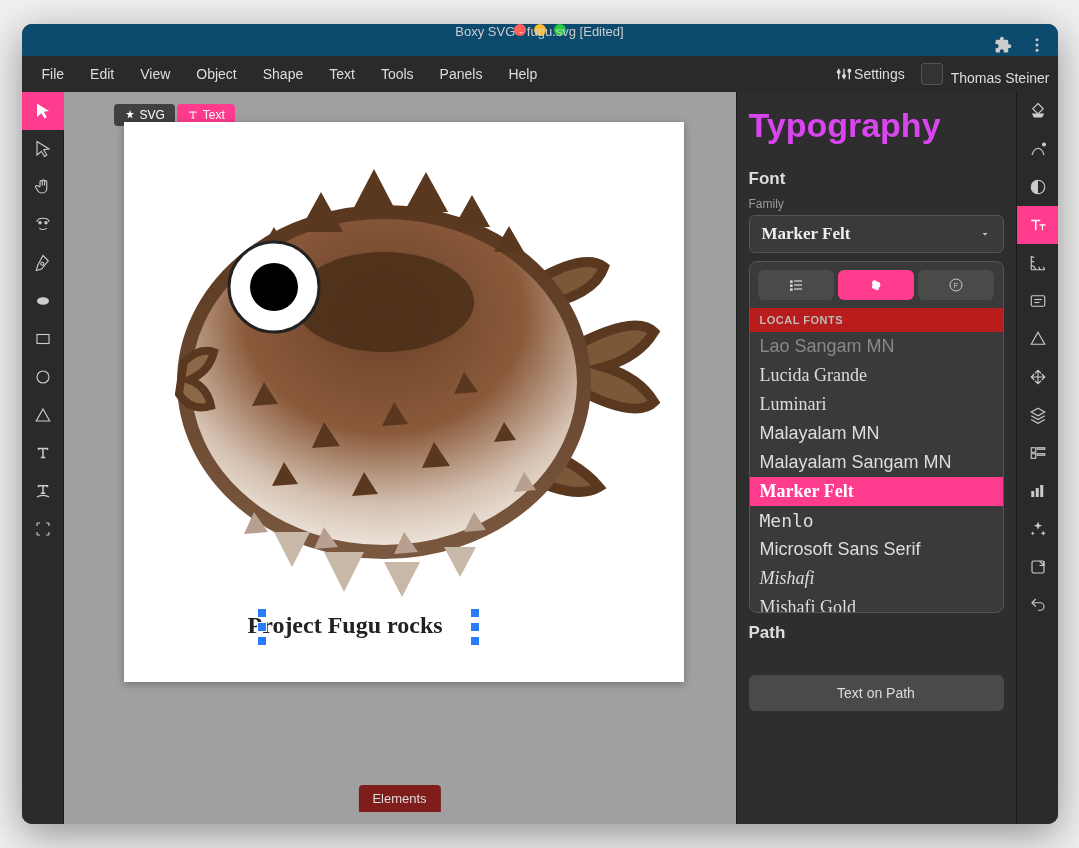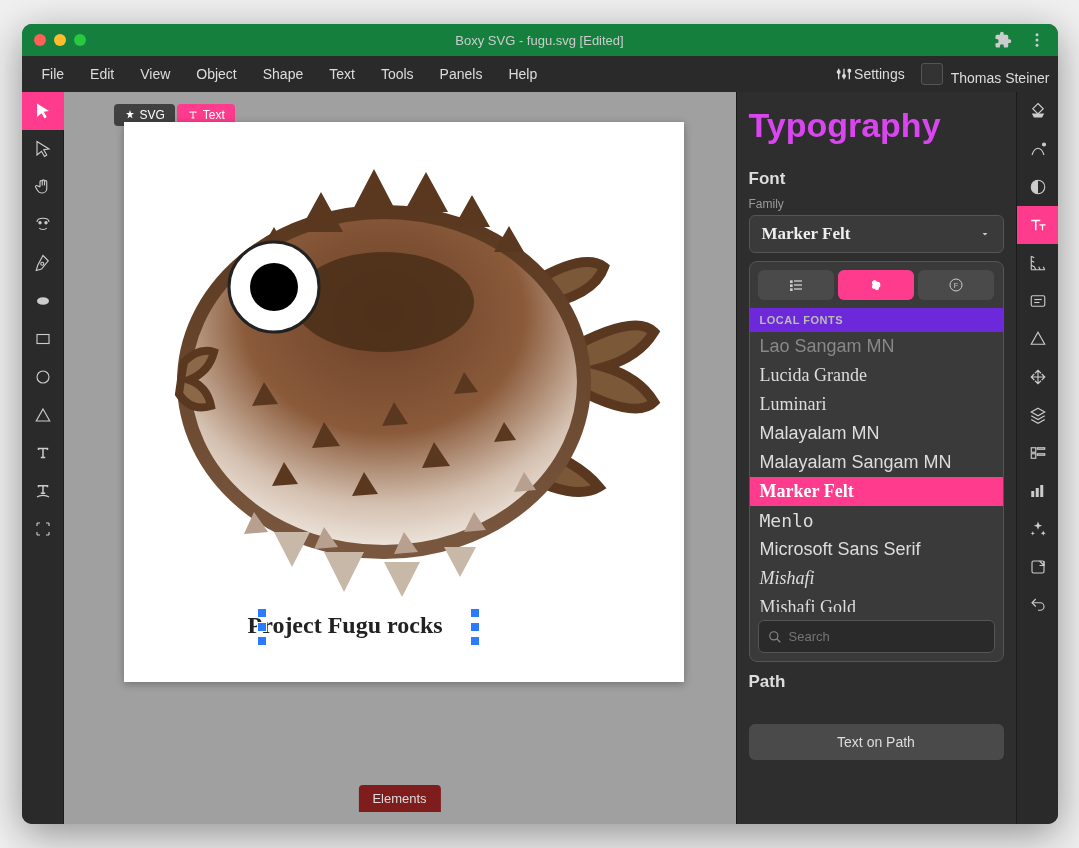--- a/index.html
+++ b/index.html
@@ -1,18 +1,18 @@
 <!DOCTYPE html>
 <html><head>
 <meta charset="utf-8">
 <style>
 * { margin: 0; padding: 0; box-sizing: border-box; font-family: -apple-system, BlinkMacSystemFont, "Segoe UI", sans-serif; }
 body { background: #f0f0f0; display: flex; align-items: center; justify-content: center; height: 100vh; }
 .window { width: 1036px; height: 800px; background: #2a2a2a; border-radius: 10px; overflow: hidden; box-shadow: 0 10px 40px rgba(0,0,0,0.4); display: flex; flex-direction: column; }
-.titlebar { height: 32px; background: #15803d; display: flex; align-items: center; padding: 0 12px; position: relative; }
+.titlebar { height: 32px; background: #0c4a6e; display: flex; align-items: center; padding: 0 12px; position: relative; flex-direction: column; }
 .traffic { display: flex; gap: 8px; }
 .tlight { width: 12px; height: 12px; border-radius: 50%; }
 .tred { background: #ff5f57; }
 .tyellow { background: #febc2e; }
 .tgreen { background: #28c840; }
 .wtitle { position: absolute; left: 50%; transform: translateX(-50%); color: #ccc; font-size: 13px; font-weight: 500; }
 .titlebar-right { margin-left: auto; display: flex; gap: 16px; color: #ccc; }
 .menubar { height: 36px; background: #2a2a2a; display: flex; align-items: center; padding: 0 8px; gap: 2px; }
 .mitem { color: #ddd; font-size: 14px; padding: 6px 12px; cursor: pointer; border-radius: 4px; }
 .mright { margin-left: auto; display: flex; align-items: center; gap: 8px; }
@@ -38,21 +38,21 @@
 .rtool.active { background: #ff3b8d; color: #fff; }
 .rpanel h1 { font-size: 34px; font-weight: 600; color: #d946ef; margin-bottom: 24px; }
 .rpanel h2 { font-size: 17px; font-weight: 600; color: #ddd; margin: 10px 0 8px; }
 .rpanel .lbl { font-size: 12px; color: #999; margin-bottom: 4px; }
 .fontselect { background: #3a3a3a; border: 1px solid #555; border-radius: 6px; padding: 8px 12px; display: flex; align-items: center; justify-content: space-between; cursor: pointer; margin-bottom: 8px; }
 .fontselect span { font-family: "Marker Felt", cursive; font-weight: bold; font-size: 17px; color: #eee; }
 .fontdrop { background: #3a3a3a; border: 1px solid #555; border-radius: 8px; overflow: hidden; }
 .fdtabs { display: flex; padding: 8px; gap: 4px; }
 .fdtab { flex: 1; height: 30px; background: #4a4a4a; border-radius: 6px; display: flex; align-items: center; justify-content: center; cursor: pointer; color: #ccc; }
 .fdtab.active { background: #ff3b8d; color: #fff; }
-.fdheader { background: #6d28d9; padding: 6px 10px; font-size: 11px; font-weight: 600; color: #bbb; letter-spacing: 0.5px; }
+.fdheader { background: #b91c1c; padding: 6px 10px; font-size: 11px; font-weight: 600; color: #bbb; letter-spacing: 0.5px; }
 .fontlist { max-height: 280px; overflow-y: auto; }
 .fontitem { padding: 4px 10px; font-size: 18px; color: #ddd; cursor: pointer; }
 .fontitem.sel { background: #ff3b8d; color: #fff; font-family: "Marker Felt", cursive; font-weight: bold; }
 .fdsearch { padding: 8px; }
 .fdsearch-in { width: 100%; background: #2a2a2a; border: 1px solid #555; border-radius: 6px; padding: 8px 10px 8px 30px; color: #ccc; font-size: 13px; }
 .fdsearch-wrap { position: relative; }
 .fdsearch-ico { position: absolute; left: 10px; top: 50%; transform: translateY(-50%); color: #888; }
 .pathbtn { width: 100%; background: #4a4a4a; border: none; color: #ddd; padding: 10px; border-radius: 6px; font-size: 14px; cursor: pointer; margin-top: 24px; }
 svg { display: block; }
 </style>
@@ -304,31 +304,20 @@
           <div class="fontitem" style="font-family:Luminari,serif">Luminari</div>
           <div class="fontitem">Malayalam MN</div>
           <div class="fontitem">Malayalam Sangam MN</div>
           <div class="fontitem sel">Marker Felt</div>
           <div class="fontitem" style="font-family:Menlo,monospace">Menlo</div>
           <div class="fontitem" style="font-family:'Microsoft Sans Serif',sans-serif">Microsoft Sans Serif</div>
           <div class="fontitem" style="font-family:serif;font-style:italic">Mishafi</div>
           <div class="fontitem" style="font-family:serif">Mishafi Gold</div>
           <div class="fontitem" style="font-family:Monaco,monospace;color:#888">Monaco</div>
         </div>
-        <div class="fdsearch">
-          <div class="fdsearch-wrap">
-            <span class="fdsearch-ico">
-                <svg width="14" height="14" viewBox="0 0 24 24" fill="none" stroke="#888" stroke-width="2">
-                  <circle cx="10" cy="10" r="7"></circle>
-                  <line x1="21" y1="21" x2="15" y2="15"></line>
-                </svg>
-              </span>
-            <input class="fdsearch-in" placeholder="Search" style="">
-          </div>
-        </div>
       </div>
 
       <h2 style="margin-top:10px">Path</h2>
       <button class="pathbtn">Text on Path</button>
     </div>
 
     <div class="rtoolbar">
       <div class="rtool">
           <svg width="18" height="18" viewBox="0 0 24 24" fill="none" stroke="#ccc" stroke-width="1.5">
             <path d="M12 2l7 7-7 7-7-7z"></path>

